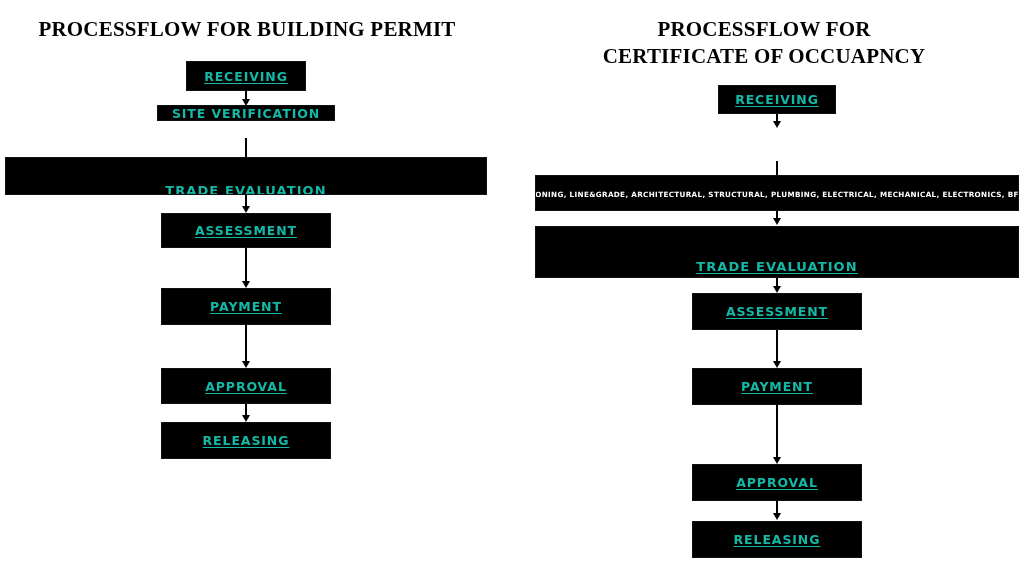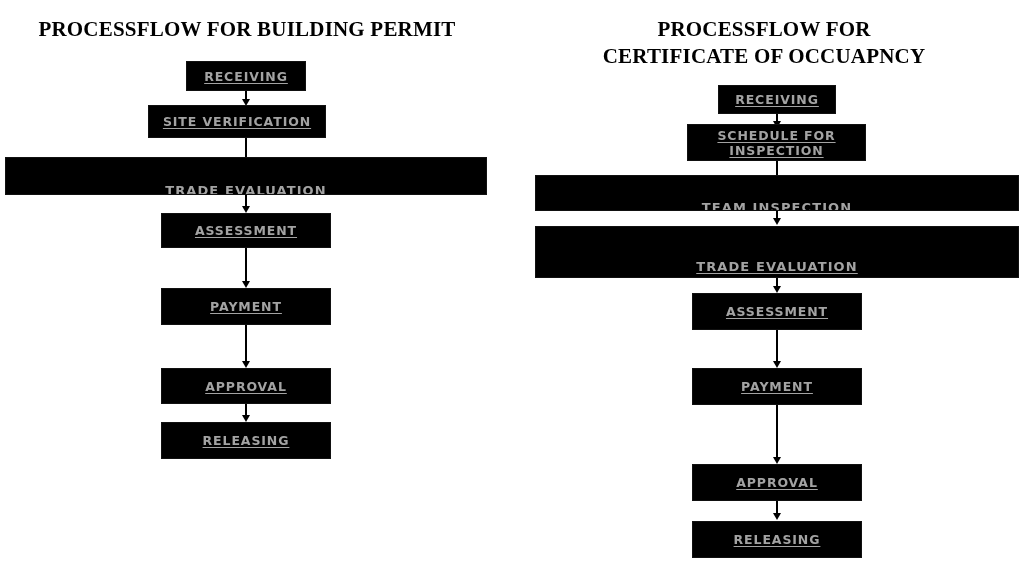--- a/index.html
+++ b/index.html
@@ -42,21 +42,21 @@
     border: 1px solid #111111;
     box-sizing: border-box;
     display: flex;
     flex-direction: column;
     align-items: center;
     justify-content: center;
     text-align: center;
     overflow: hidden;
   }
   .node .label {
-    color: #a3a3a3;
+    color: #14b8a6;
     font-family: "DejaVu Sans", sans-serif;
     font-weight: bold;
     font-size: 12.5px;
     line-height: 15px;
     letter-spacing: 0.9px;
     text-decoration: underline;
     text-underline-offset: 2px;
     white-space: pre-line;
     padding: 0 4px;
   }
@@ -96,21 +96,21 @@
 <div class="canvas">
 
   <div class="chart-title" id="title-left">PROCESSFLOW FOR BUILDING PERMIT</div>
 
   <div class="node" style="left:186px; top:61px; width:120px; height:30px;">
     <span class="label">RECEIVING</span>
   </div>
   <div class="connector" style="left:245px; top:91px; height:12px;"></div>
   <div class="arrowhead" style="left:241.5px; top:99px;"></div>
 
-  <div class="node" style="left:148px; top:105px; width:178px; height:33px;">
+  <div class="node" style="left:157px; top:105px; width:178px; height:16px;">
     <span class="label">SITE VERIFICATION</span>
   </div>
   <div class="connector" style="left:245px; top:138px; height:19px;"></div>
 
   <div class="node wide" style="left:5px; top:157px; width:482px; height:38px;">
     <span class="label">TRADE EVALUATION</span>
     <span class="sublabel">(ZONING, LINE&amp;GRADE, ARCHITECTURAL, STRUCTURAL, PLUMBING, ELECTRICAL, MECHANICAL, ELECTRONICS, BFP)</span>
   </div>
   <div class="connector" style="left:245px; top:195px; height:11px;"></div>
   <div class="arrowhead" style="left:241.5px; top:206px;"></div>
@@ -139,28 +139,23 @@
 
   <div class="chart-title" id="title-right">PROCESSFLOW FOR
 CERTIFICATE OF OCCUAPNCY</div>
 
   <div class="node" style="left:718px; top:85px; width:118px; height:29px;">
     <span class="label">RECEIVING</span>
   </div>
   <div class="connector" style="left:776px; top:114px; height:7px;"></div>
   <div class="arrowhead" style="left:772.5px; top:121px;"></div>
 
-  <div class="node" style="left:687px; top:124px; width:179px; height:37px;">
-    <span class="label">SCHEDULE FOR
-INSPECTION</span>
-  </div>
   <div class="connector" style="left:776px; top:161px; height:14px;"></div>
 
   <div class="node wide" style="left:535px; top:175px; width:484px; height:36px;">
-    <span class="label">TEAM INSPECTION</span>
     <span class="sublabel">(ZONING, LINE&amp;GRADE, ARCHITECTURAL, STRUCTURAL, PLUMBING, ELECTRICAL, MECHANICAL, ELECTRONICS, BFP)</span>
   </div>
   <div class="connector" style="left:776px; top:211px; height:7px;"></div>
   <div class="arrowhead" style="left:772.5px; top:218px;"></div>
 
   <div class="node wide" style="left:535px; top:226px; width:484px; height:52px;">
     <span class="label">TRADE EVALUATION</span>
     <span class="sublabel">(ZONING, LINE&amp;GRADE, ARCHITECTURAL, STRUCTURAL, PLUMBING, ELECTRICAL, MECHANICAL, ELECTRONICS, BFP)</span>
   </div>
   <div class="connector" style="left:776px; top:278px; height:8px;"></div>

